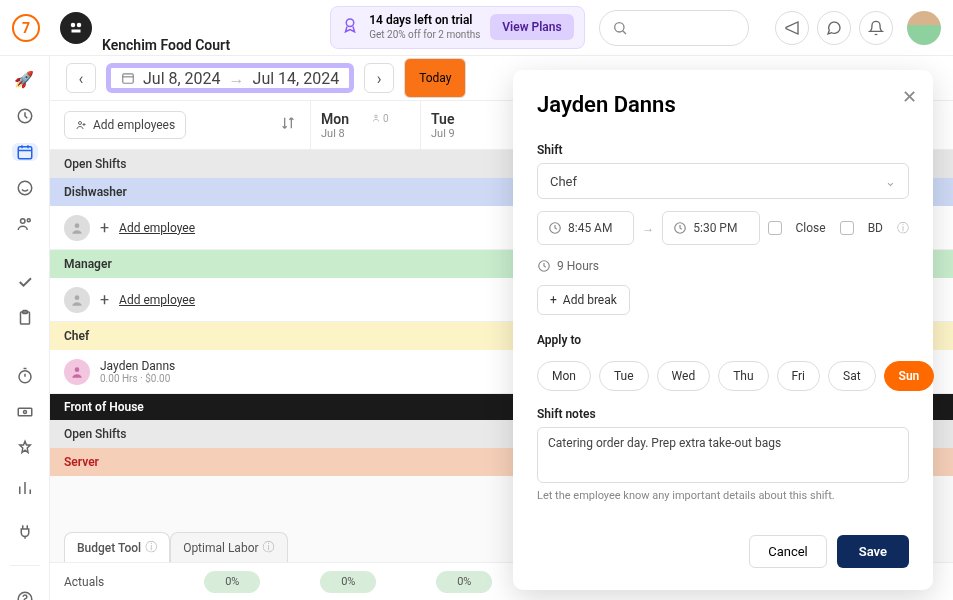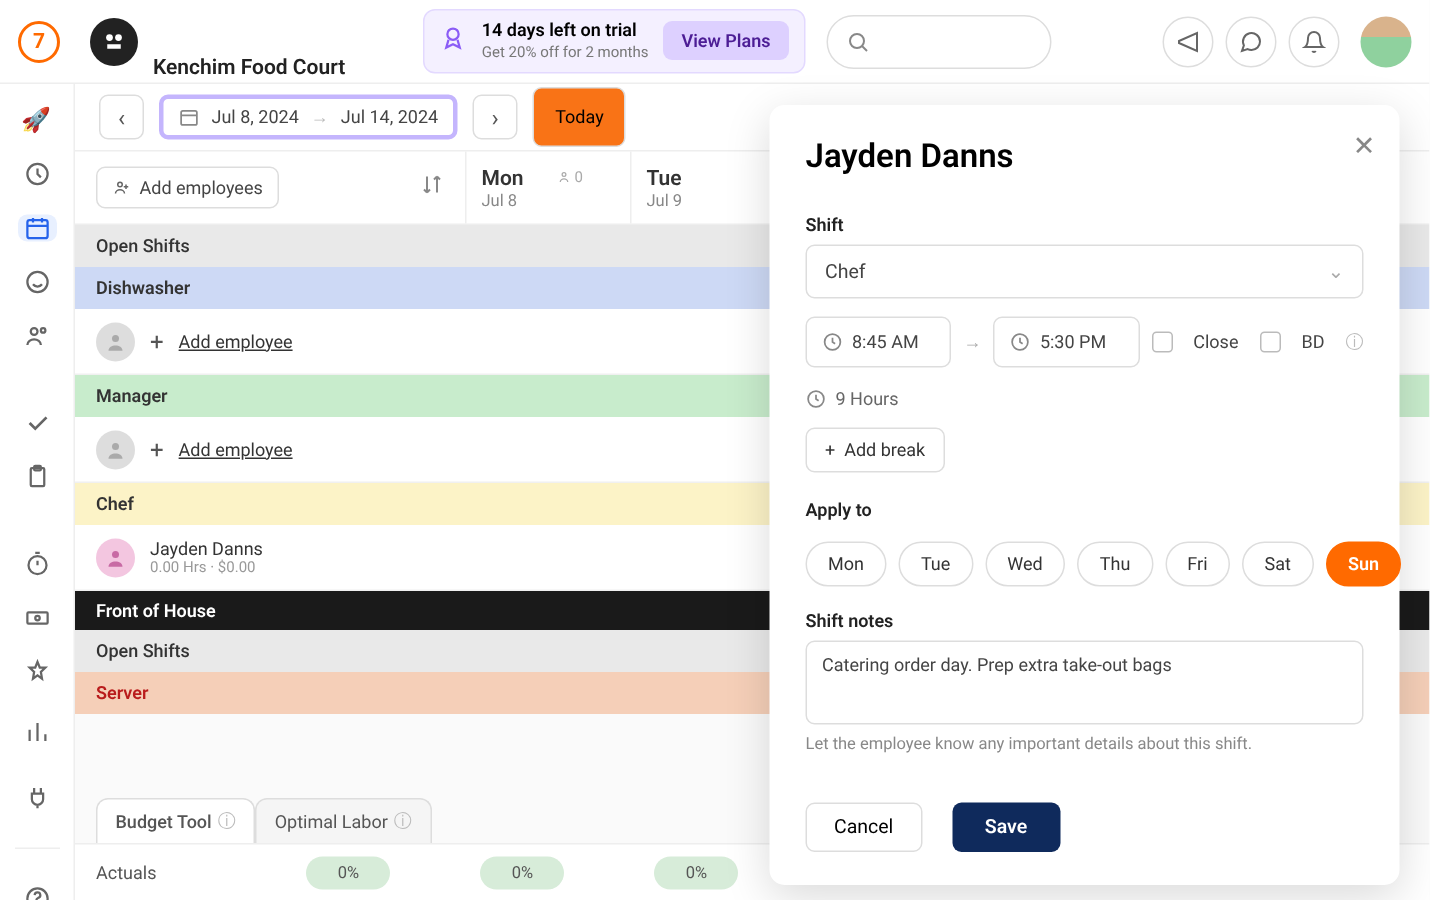--- a/index.html
+++ b/index.html
@@ -24,21 +24,21 @@
 .leftrail { position: absolute; left: 0; top: 56px; bottom: 0; width: 50px; border-right: 1px solid #eee; display: flex; flex-direction: column; align-items: center; padding-top: 14px; gap: 18px; background:#fff; z-index:5; }
 .rail-icon { width: 26px; height: 26px; display: flex; align-items: center; justify-content: center; color: #666; cursor: pointer; border-radius:6px; }
 .rail-icon.active { background: #e8f0ff; color: #2563eb; }
 .rail-divider { width: 30px; height: 1px; background: #eee; margin: 2px 0; }
 .rail-bottom { margin-top: auto; margin-bottom: 10px; display:flex; flex-direction:column; gap:18px; align-items:center;}
 
 .main { position: absolute; left: 50px; right: 0; top: 56px; bottom: 0; background: #fafafa; }
 
 .toolbar { height: 44px; display: flex; align-items: center; padding: 8px 16px; gap: 10px; background:#fff; }
 .nav-arrow { width: 30px; height: 30px; border: 1px solid #ddd; border-radius: 6px; display:flex; align-items:center; justify-content:center; cursor:pointer; background:#fff; color:#555;}
-.date-range { height: 30px; border: 3px solid #c4b5fd; border-radius: 6px; display: flex; align-items: center; padding: 0 10px; font-size: 12px; gap: 8px; background:#fff; color:#444;}
+.date-range { height: 30px; border: 5px solid #c4b5fd; border-radius: 6px; display: flex; align-items: center; padding: 0 10px; font-size: 16px; gap: 8px; background:#fff; color:#444;}
 .today-btn { height: 40px; border: 1px solid #ddd; border-radius: 6px; padding: 0 14px; font-size: 12px; background: #f97316; cursor:pointer; }
 
 .sched-header { display: flex; height: 50px; background: #fff; border-top:1px solid #eee; border-bottom:1px solid #eee; }
 .sched-left-col { width: 260px; display:flex; align-items:center; padding:0 14px; gap:10px; }
 .add-emp-btn { border:1px solid #ddd; border-radius:6px; padding:6px 10px; font-size:12px; display:flex; align-items:center; gap:6px; background:#fff; cursor:pointer; color:#444;}
 .sort-icon { margin-left:auto; color:#888; cursor:pointer; }
 .day-col { width: 110px; border-left:1px solid #eee; display:flex; flex-direction:column; justify-content:center; padding:4px 10px; }
 .day-name { font-size:14px; font-weight:600; color:#333; }
 .day-date { font-size:11px; color:#888; }
 .day-count { position:absolute; font-size:10px; color:#aaa; display:flex; align-items:center; gap:2px; margin-left:50px; margin-top:-14px;}
@@ -76,39 +76,39 @@
 .arrow-mid { color:#aaa; font-size:12px; }
 .check-row { display:flex; align-items:center; gap:14px; font-size:12px; color:#444; }
 .cb { width:14px; height:14px; border:1px solid #bbb; border-radius:3px; cursor:pointer;}
 .hours-row { display:flex; align-items:center; gap:6px; font-size:12px; color:#666; margin-top:14px; }
 .add-break-btn { margin-top:12px; border:1px solid #ddd; border-radius:6px; padding:7px 12px; font-size:12px; display:inline-flex; align-items:center; gap:6px; background:#fff; cursor:pointer; color:#333; width:fit-content;}
 .day-pills { display:flex; gap:8px; margin-top:8px; }
 .day-pill { border:1px solid #ddd; border-radius:18px; height:30px; padding:0 14px; font-size:12px; display:flex; align-items:center; cursor:pointer; background:#fff; color:#333;}
 .day-pill.on { background:#ff6a00; border-color:#ff6a00; color:#fff; font-weight:600;}
 .notes-box { border:1px solid #ddd; border-radius:6px; width:100%; height:56px; padding:8px 10px; font-size:12px; color:#444; resize:none; font-family:inherit;}
 .helper { font-size:11px; color:#888; margin-top:6px; }
-.panel-actions { margin-top:auto; display:flex; justify-content:flex-start; gap:20px; padding-top:14px;}
+.panel-actions { margin-top:auto; display:flex; justify-content:flex-end; gap:10px; padding-top:14px;}
 .btn-cancel { border:1px solid #ddd; background:#fff; border-radius:6px; padding:8px 18px; font-size:13px; cursor:pointer; }
 .btn-save { border:none; background:#0f2a5c; color:#fff; border-radius:6px; padding:8px 22px; font-size:13px; font-weight:600; cursor:pointer;}
 </style>
 </head>
 <body>
 
 <div class="topbar">
   <div class="logo-7">7</div>
   <div class="brand-logo">
     <svg viewBox="0 0 24 24" fill="#fff">
         <circle cx="8" cy="8" r="3"></circle>
         <circle cx="16" cy="8" r="3"></circle>
         <path d="M6 14h12v4H6z"></path>
       </svg>
   </div>
   <div class="brand-name">Kenchim Food Court</div>
 
-  <div class="trial-pill" style="margin-left:52px;justify-content:center;">
+  <div class="trial-pill" style="margin-left:100px;justify-content:center;">
     <span class="trial-icon">
       <svg width="18" height="18" viewBox="0 0 24 24" fill="none" stroke="#8b5cf6" stroke-width="2">
           <circle cx="12" cy="9" r="5"></circle>
           <path d="M8 14l-2 7 6-3 6 3-2-7"></path>
         </svg>
     </span>
     <div class="trial-text">
       <b>14 days left on trial</b><br>
       <span class="trial-sub">Get 20% off for 2 months</span>
     </div>

